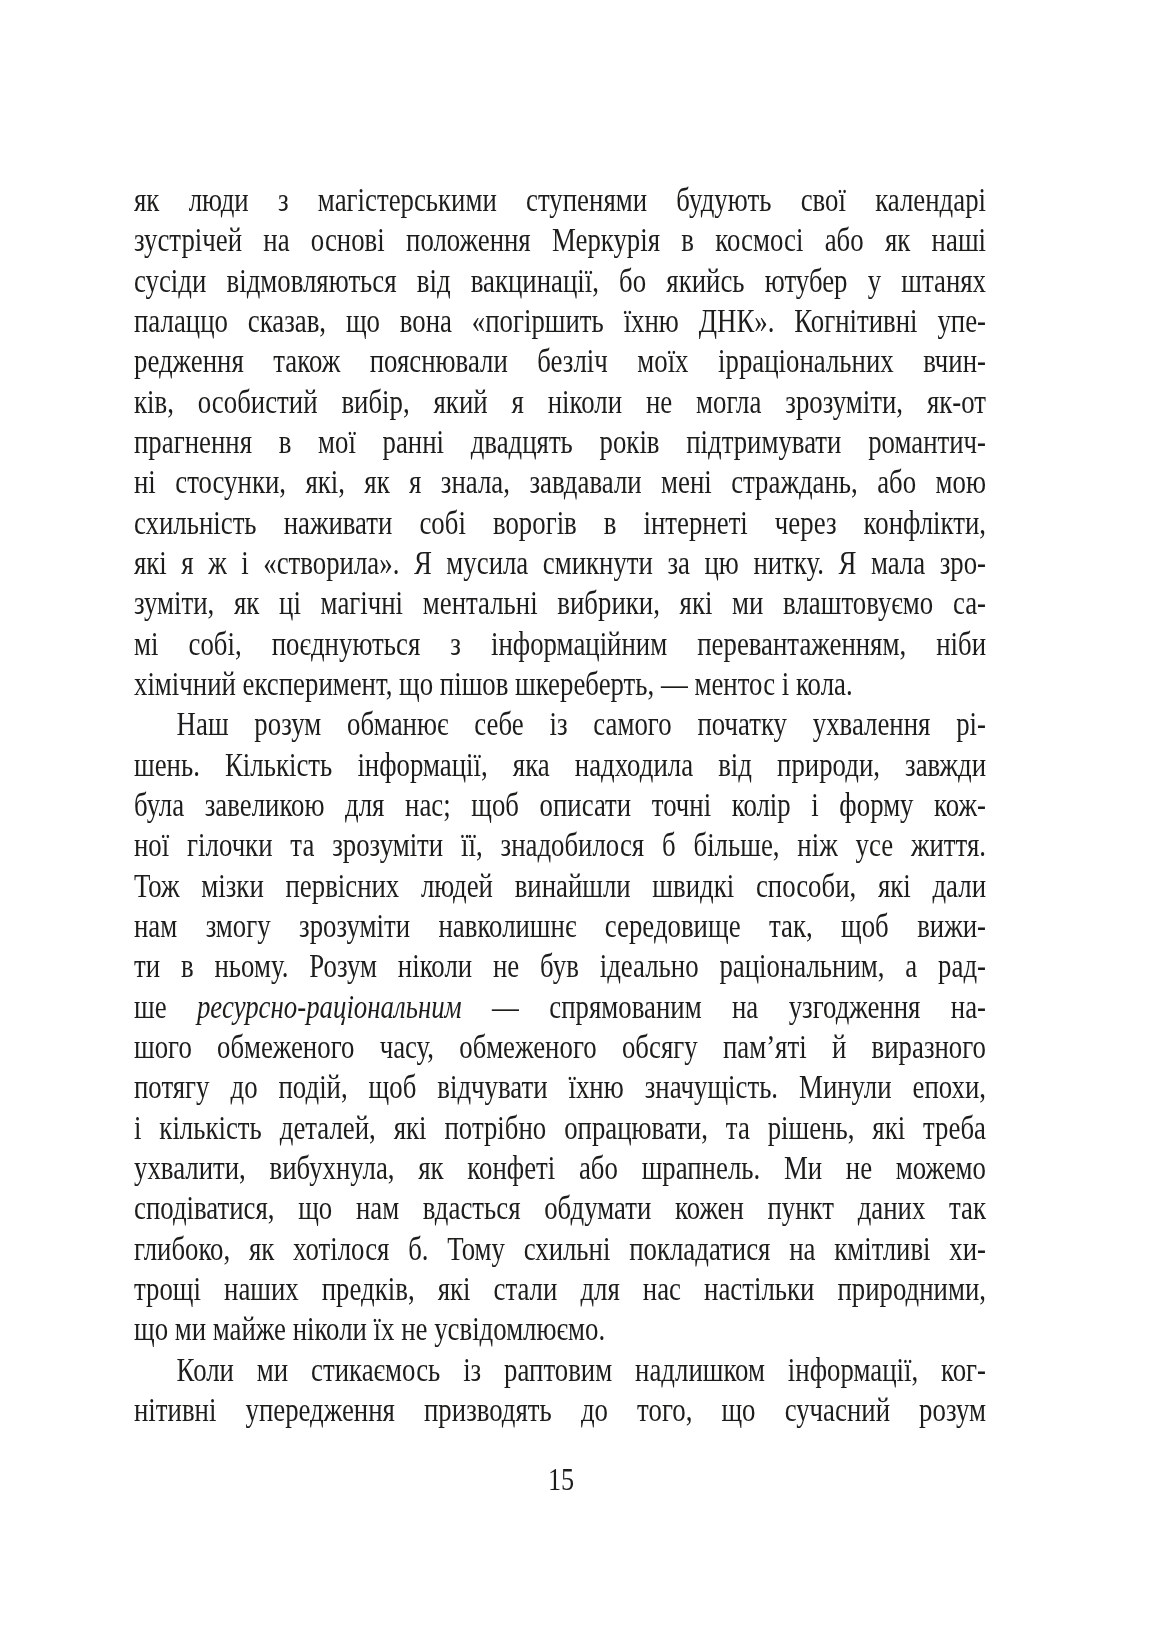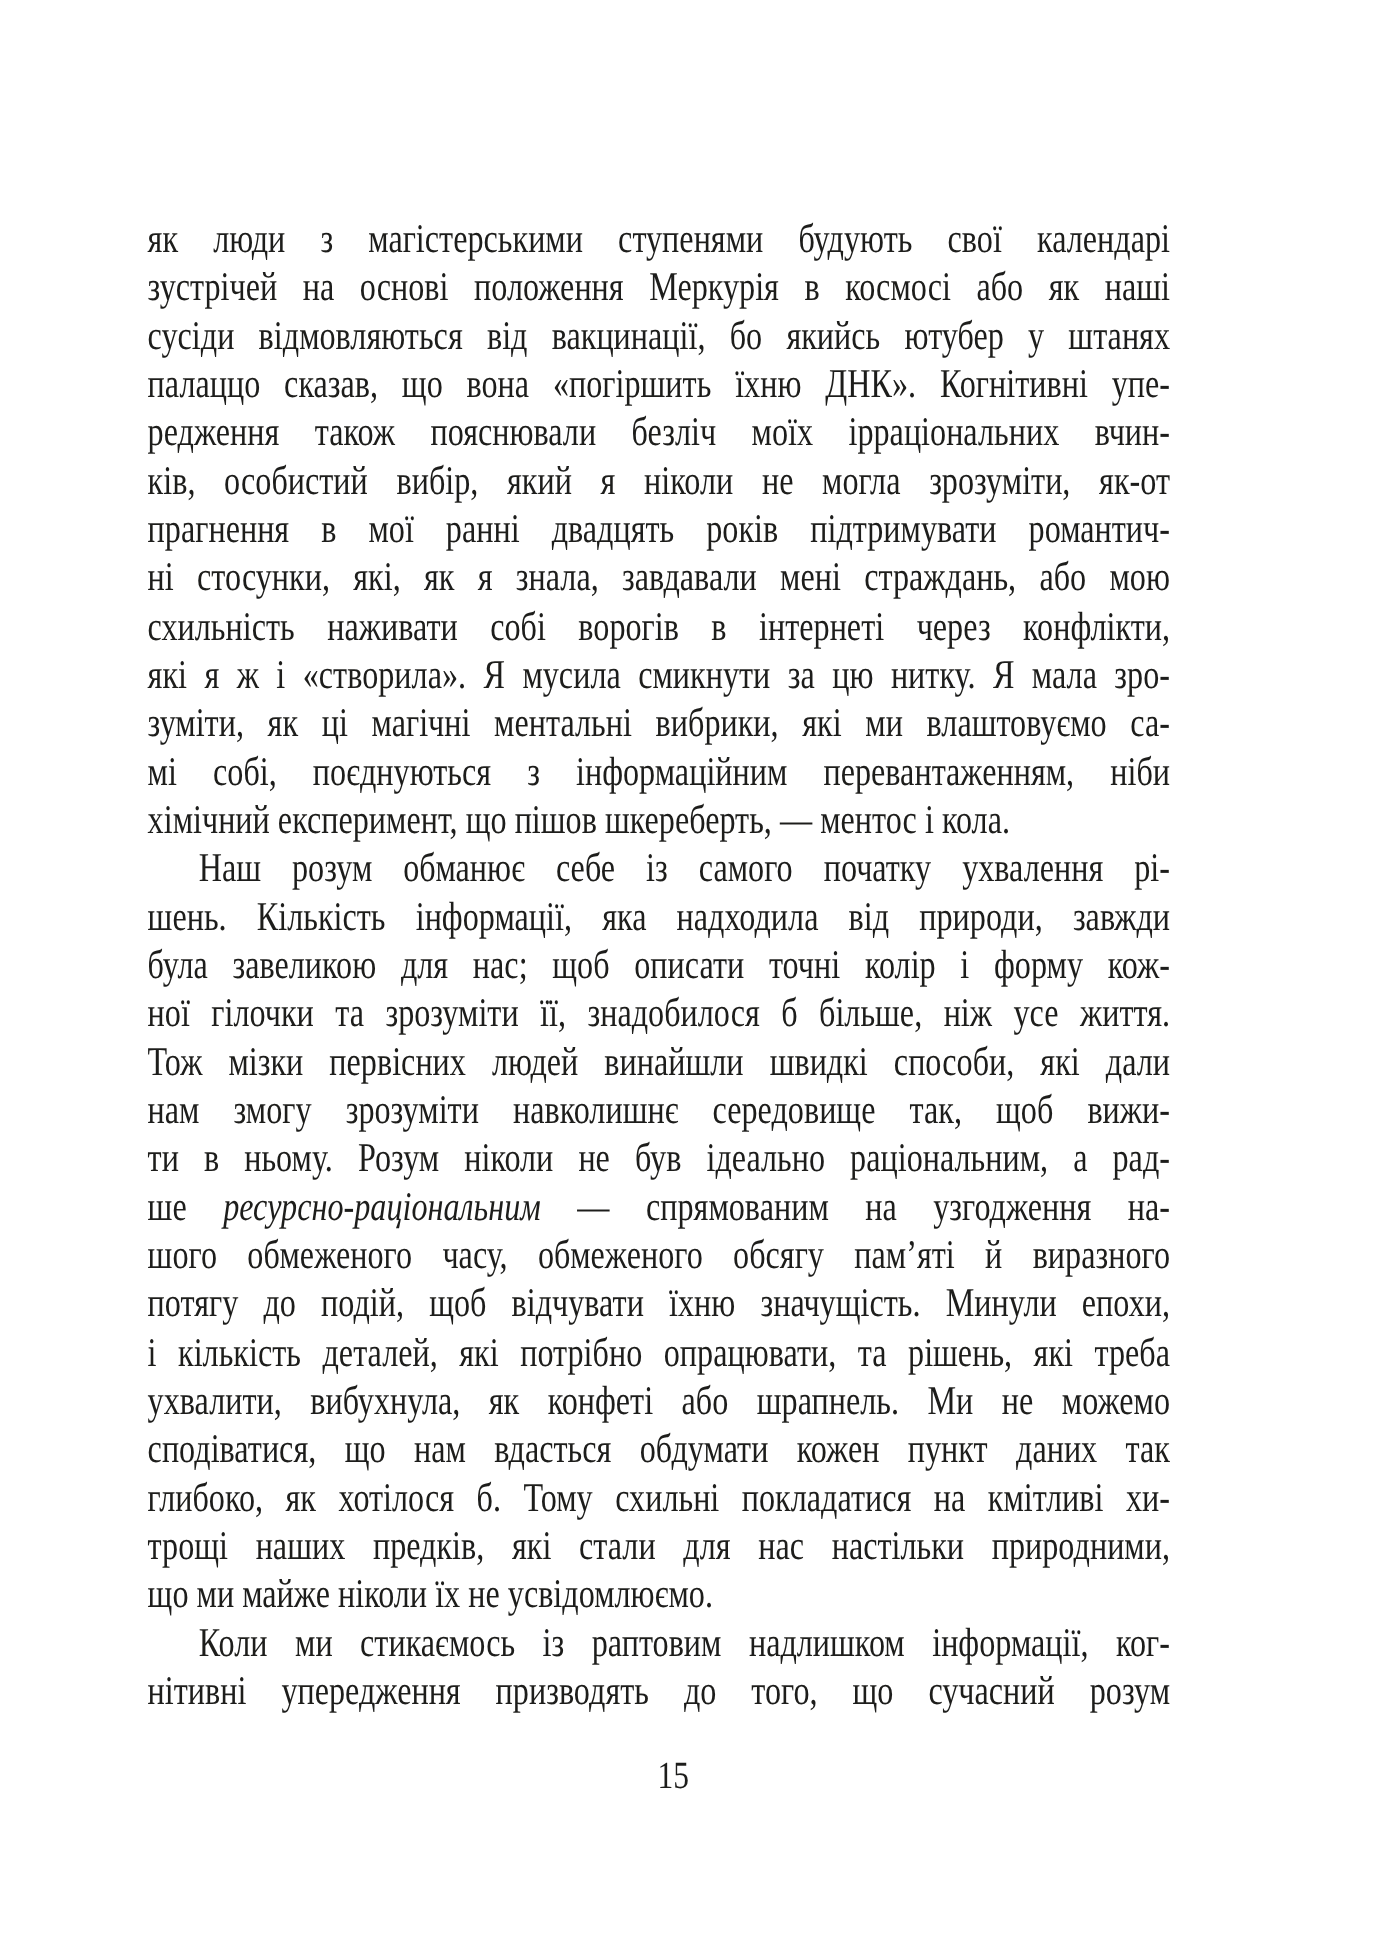--- a/index.html
+++ b/index.html
@@ -15,21 +15,21 @@
   .page {
     position: relative;
     width: 1166px;
     height: 1630px;
     background: var(--page-bg, #ffffff);
     color: var(--page-fg, #1d1d1b);
     font-family: "Liberation Serif", "DejaVu Serif", serif;
   }
   .text-block {
     position: absolute;
-    left: 123px;
+    left: 134px;
     top: 180px;
     width: 852px;
   }
   .line {
     width: 1080px;              
     font-size: 34px;
     line-height: 40.33px;
     text-align: justify;
     text-align-last: justify;
     transform: scaleX(0.78889); 

